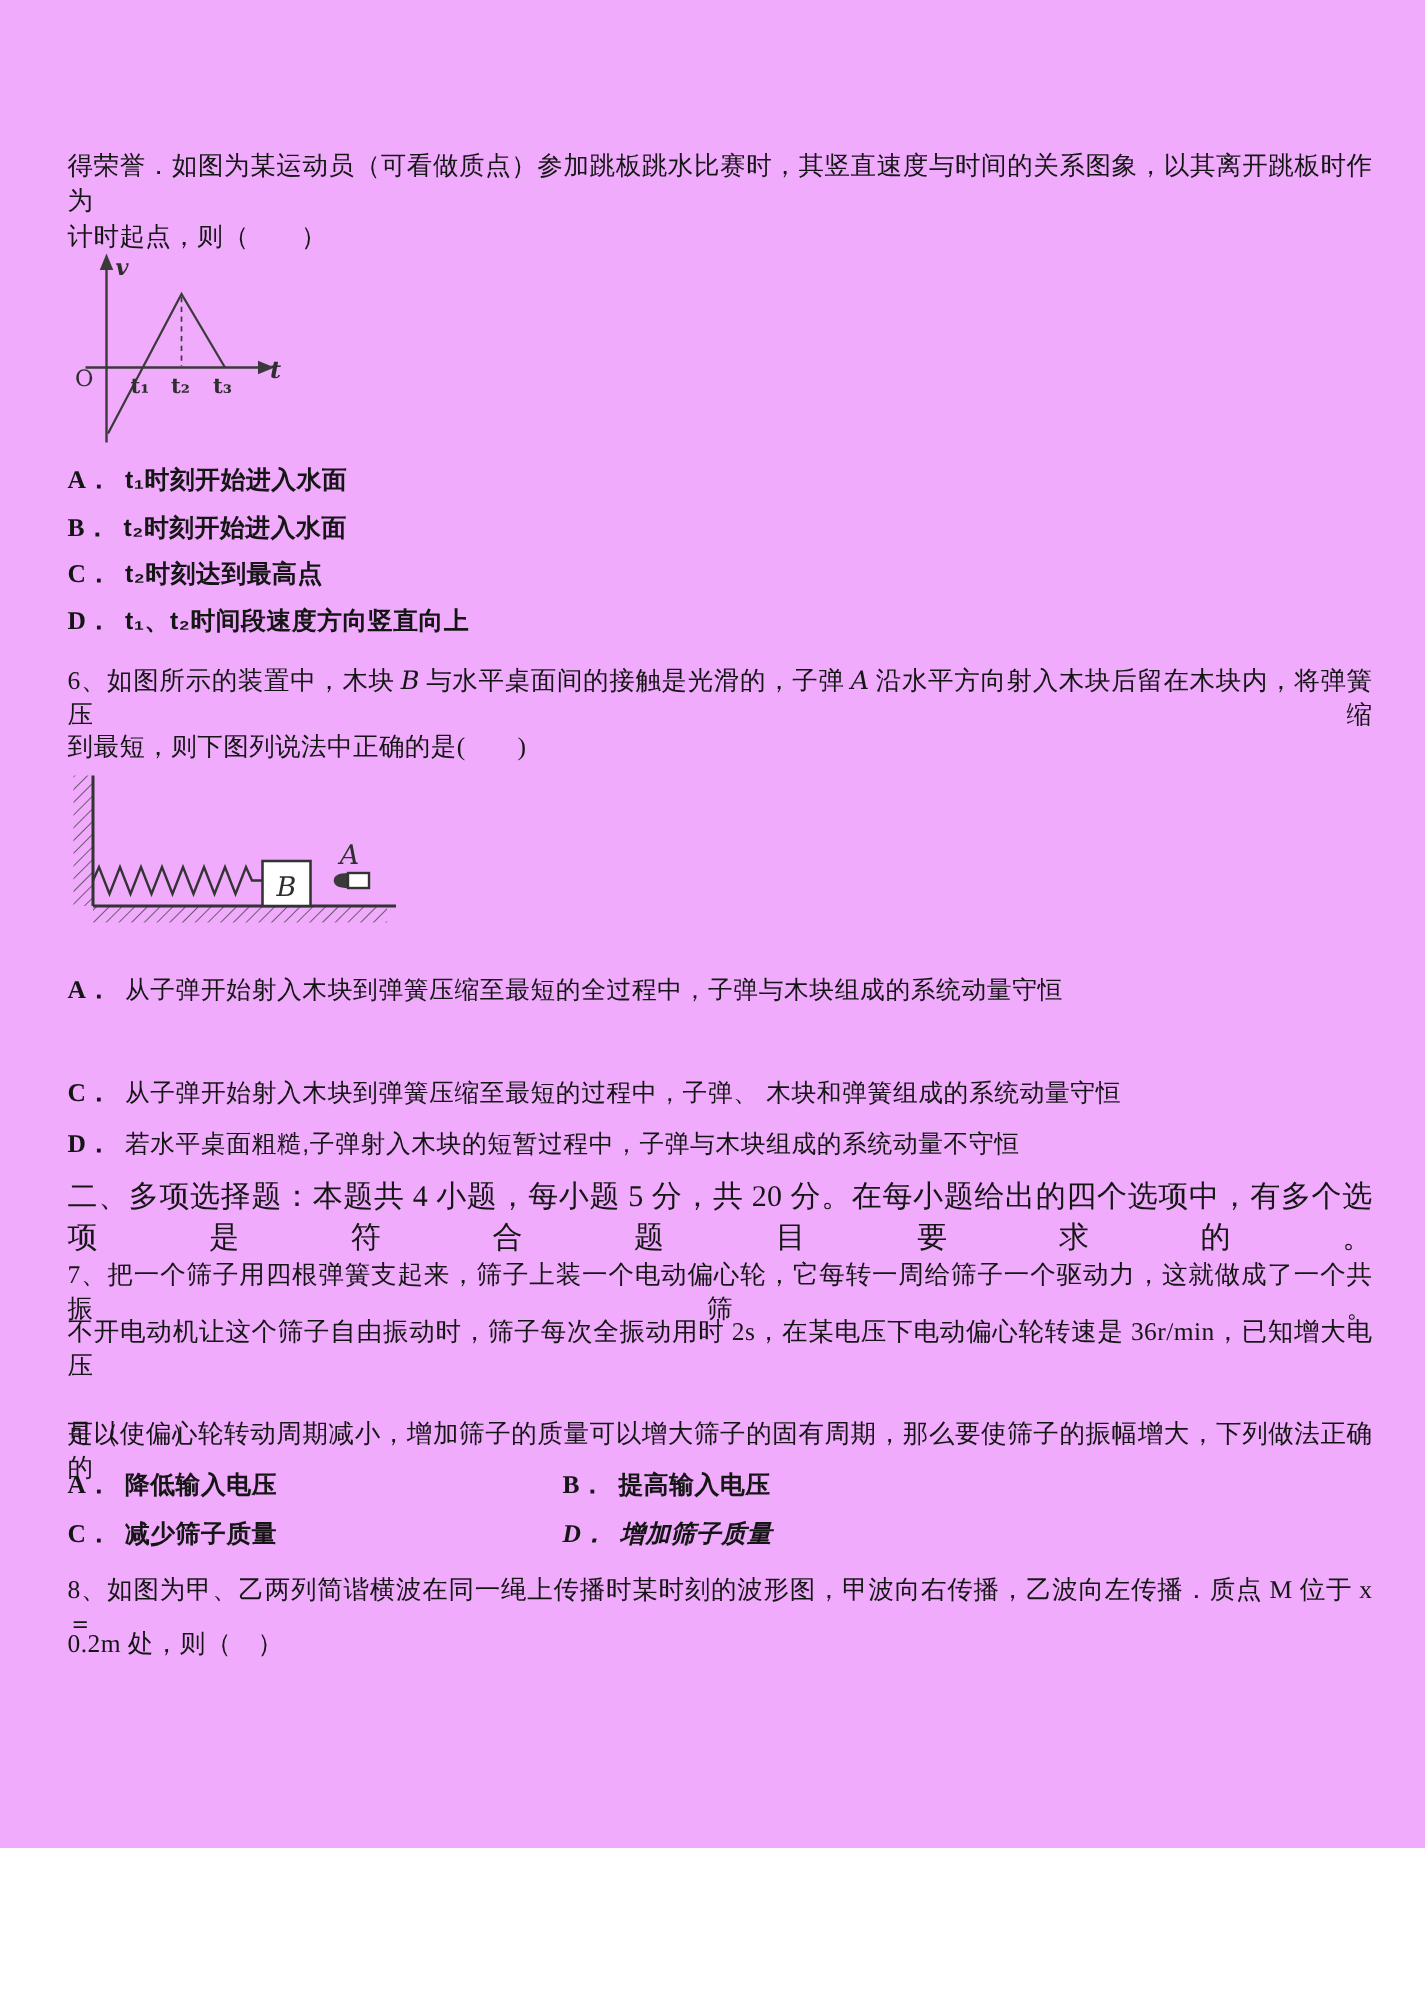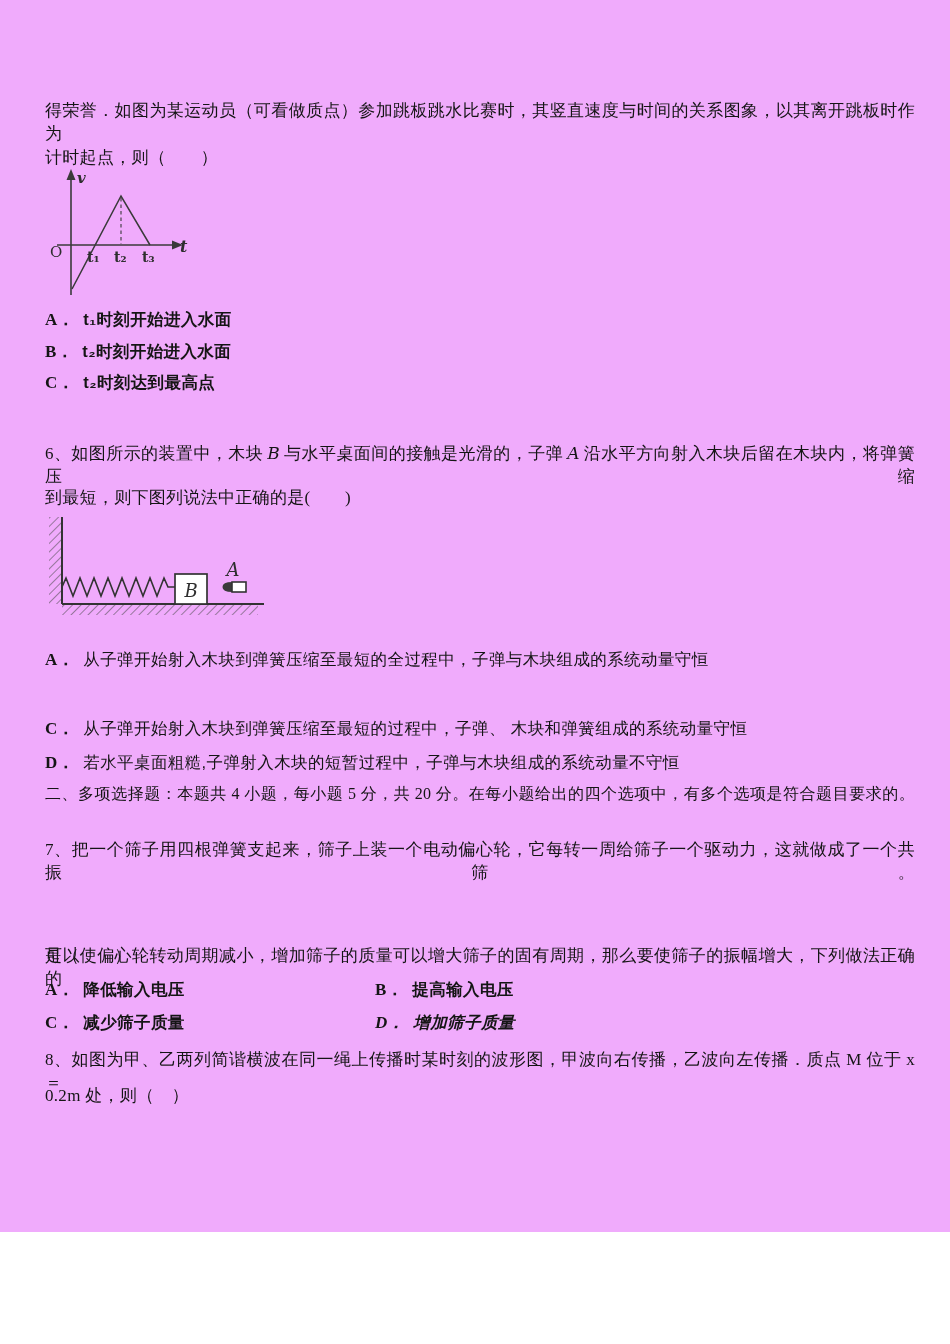--- a/index.html
+++ b/index.html
@@ -9,21 +9,21 @@
   }
   .ln { position:absolute; left:45px; font-size:17px; white-space:nowrap; letter-spacing:0.3px; }
   .full { width:870px; text-align:justify; text-align-last:justify; white-space:normal; }
   .mvar { font-style:italic; font-family:"DejaVu Serif", "Liberation Serif", serif; padding:0 4px; }
   .opt { position:absolute; left:45px; font-size:16.5px; white-space:nowrap; }
   .olabel { font-weight:bold; font-family:"Liberation Serif", serif; margin-right:9px; font-size:17px; }
   .otext-bold { font-family:"Liberation Sans", sans-serif; font-weight:700; letter-spacing:0.4px; }
   .otext-normal { font-family:"Liberation Sans", sans-serif; font-weight:400; letter-spacing:0.4px; }
   .fig { position:absolute; }
   .fig text { font-family:"DejaVu Serif", "Liberation Serif", serif; fill:#2e2e2e; }
-  .sec { font-size:16px; letter-spacing:0.2px; }
+  .sec { font-size:20px; letter-spacing:0.2px; }
 </style>
 </head>
 <body>
 
 <div class="page">
 
   <div class="ln full" style="top:99px;">得荣誉．如图为某运动员（可看做质点）参加跳板跳水比赛时，其竖直速度与时间的关系图象，以其离开跳板时作为</div>
   <div class="ln" style="top:146px;">计时起点，则（　　）</div>
 
   <svg class="fig" style="left:44px; top:168px;" width="150" height="130" viewBox="0 0 150 130">
@@ -47,20 +47,23 @@
   </svg>
 
   <div class="opt" style="top:308px;">
     <span class="olabel">A．</span><span class="otext-bold">t₁时刻开始进入水面</span>
   </div>
   <div class="opt" style="top:340px;">
     <span class="olabel">B．</span><span class="otext-bold">t₂时刻开始进入水面</span>
   </div>
   <div class="opt" style="top:371px;">
     <span class="olabel">C．</span><span class="otext-bold">t₂时刻达到最高点</span>
+  </div>
+  <div class="opt" style="top:402px;">
+    <span class="olabel">D．</span><span class="otext-bold">t₁、t₂时间段速度方向竖直向上</span>
   </div>
 
   <div class="ln full" style="top:442px;">
     <span>6、如图所示的装置中，木块</span><span class="mvar">B</span><span>与水平桌面间的接触是光滑的，子弹</span><span class="mvar">A</span><span>沿水平方向射入木块后留在木块内，将弹簧压缩</span>
   </div>
   <div class="ln" style="top:486px;">到最短，则下图列说法中正确的是(　　)</div>
 
   <svg class="fig" style="left:45px; top:513px;" width="230" height="106" viewBox="0 0 230 106">
     <defs>
       <pattern id="hatch" width="6" height="6" patternUnits="userSpaceOnUse" patternTransform="rotate(45)">
@@ -90,20 +93,21 @@
   <div class="opt" style="top:717px;">
     <span class="olabel">C．</span><span class="otext-normal">从子弹开始射入木块到弹簧压缩至最短的过程中，子弹、 木块和弹簧组成的系统动量守恒</span>
   </div>
   <div class="opt" style="top:751px;text-align:right;">
     <span class="olabel">D．</span><span class="otext-normal">若水平桌面粗糙,子弹射入木块的短暂过程中，子弹与木块组成的系统动量不守恒</span>
   </div>
 
   <div class="ln sec full" style="top:784px;">二、多项选择题：本题共 4 小题，每小题 5 分，共 20 分。在每小题给出的四个选项中，有多个选项是符合题目要求的。</div>
 
   <div class="ln full" style="top:838px;">7、把一个筛子用四根弹簧支起来，筛子上装一个电动偏心轮，它每转一周给筛子一个驱动力，这就做成了一个共振筛。</div>
+  <div class="ln full" style="top:876px;">不开电动机让这个筛子自由振动时，筛子每次全振动用时 2s，在某电压下电动偏心轮转速是 36r/min，已知增大电压</div>
   <div class="ln full" style="top:910px;margin-top:34px;">可以使偏心轮转动周期减小，增加筛子的质量可以增大筛子的固有周期，那么要使筛子的振幅增大，下列做法正确的</div>
   <div class="ln" style="top:944px;">是（　　）</div>
 
   <div class="opt" style="top:978px; left:45px;">
     <span class="olabel">A．</span><span class="otext-bold">降低输入电压</span>
   </div>
   <div class="opt" style="top:978px; left:375px;">
     <span class="olabel">B．</span><span class="otext-bold">提高输入电压</span>
   </div>
   <div class="opt" style="top:1011px; left:45px;">

